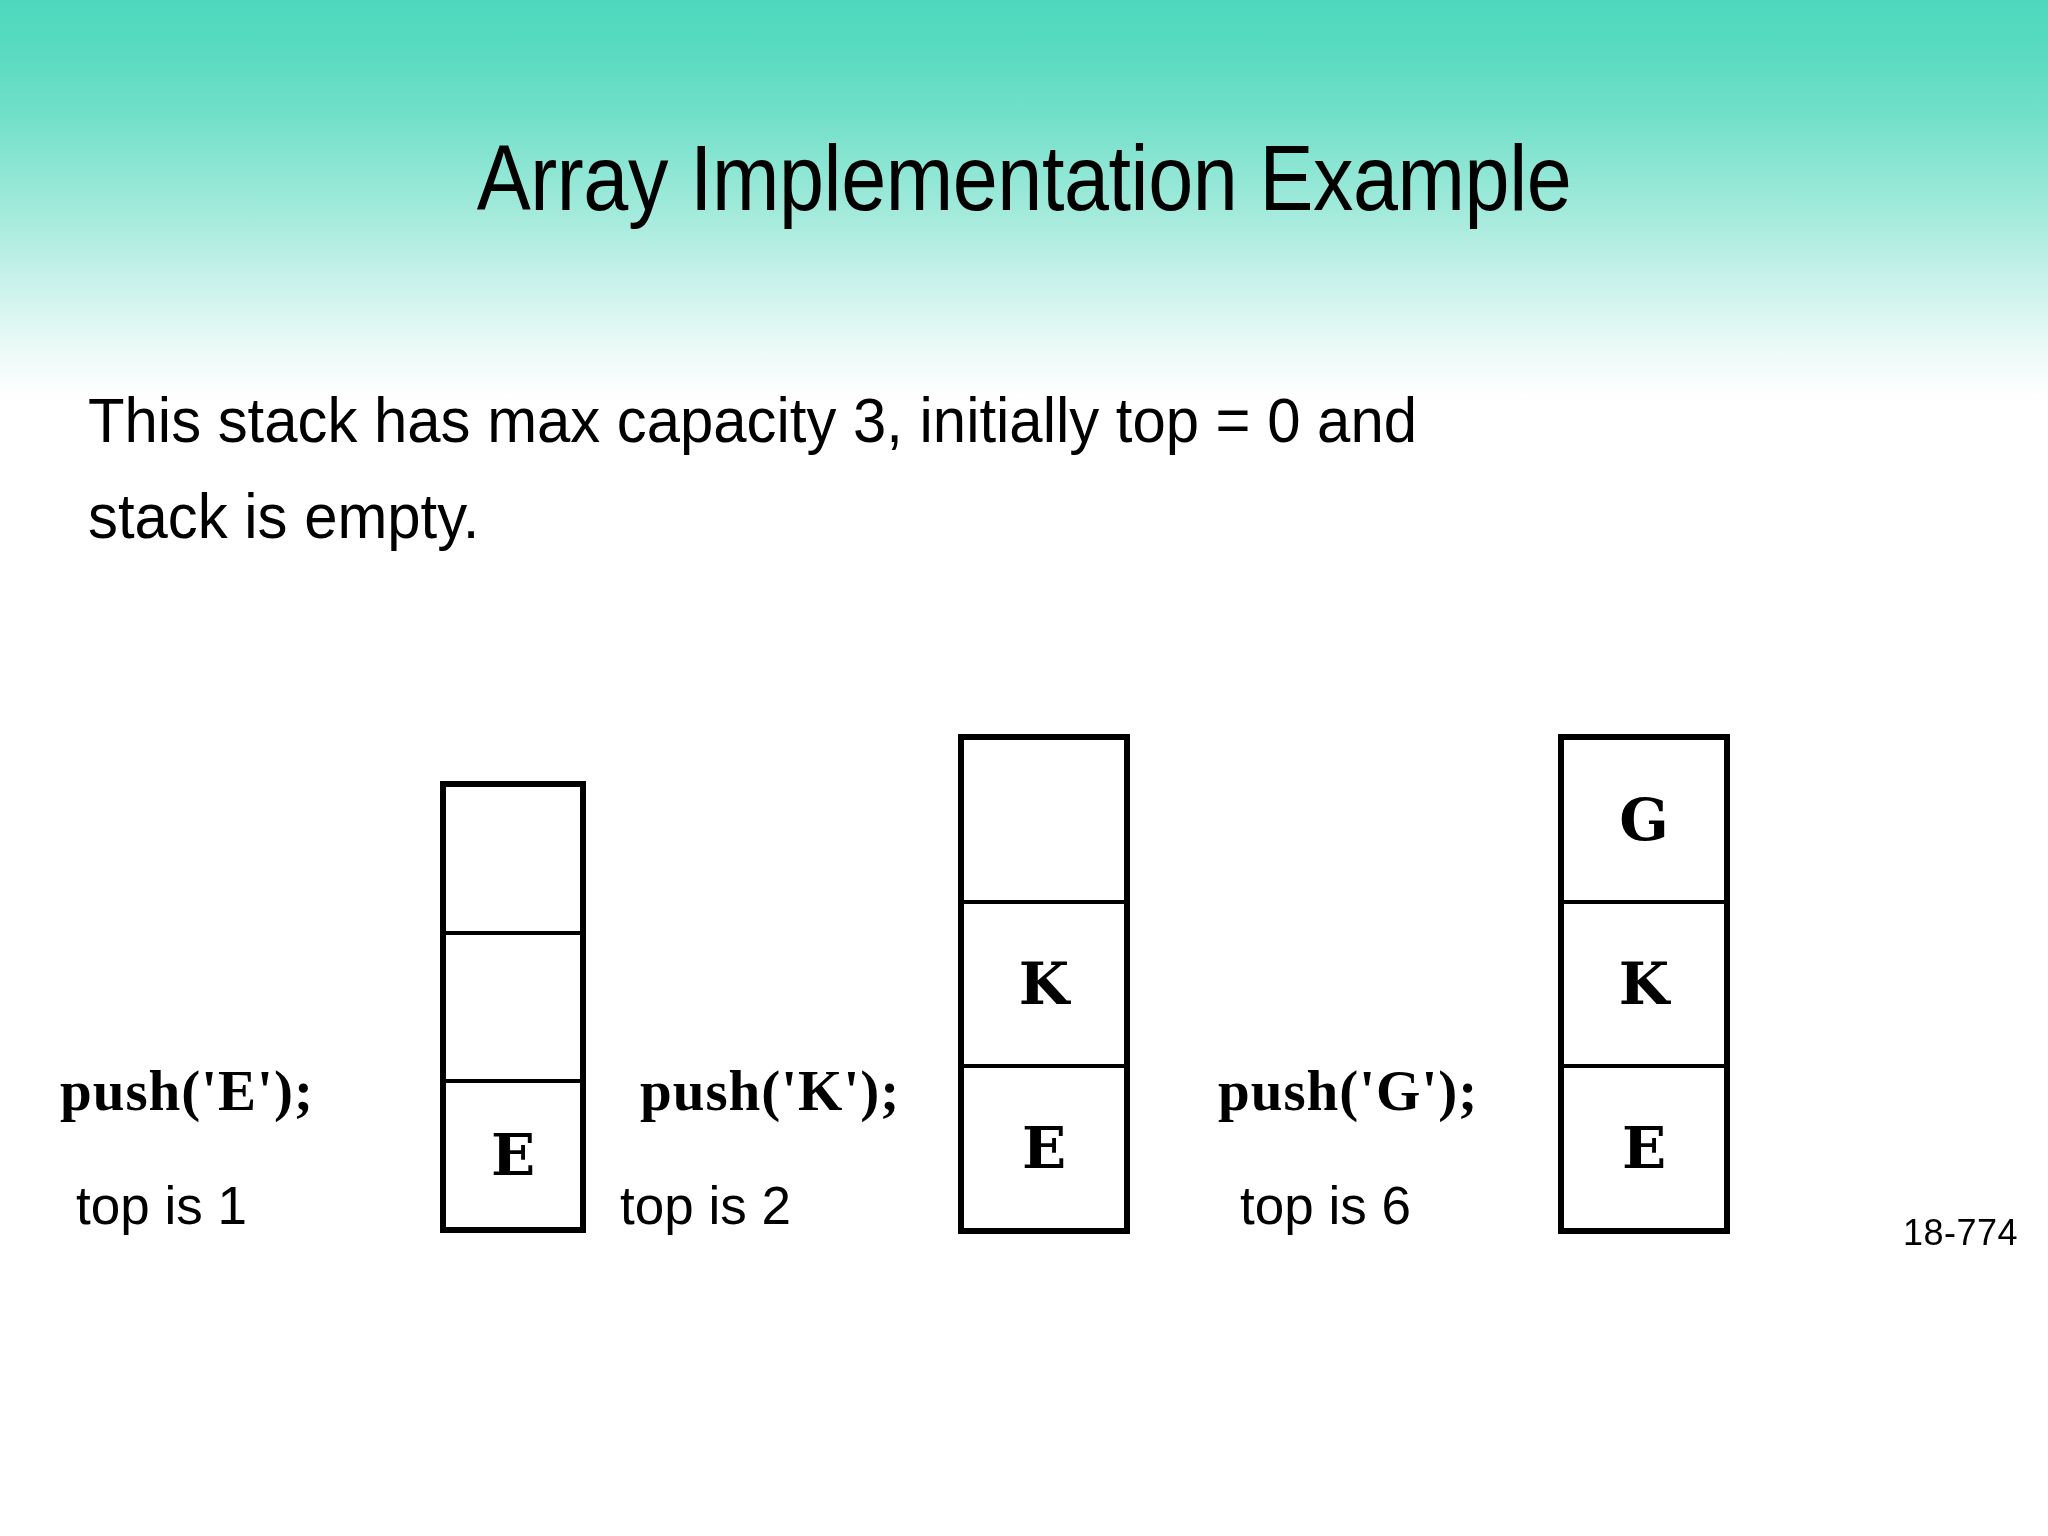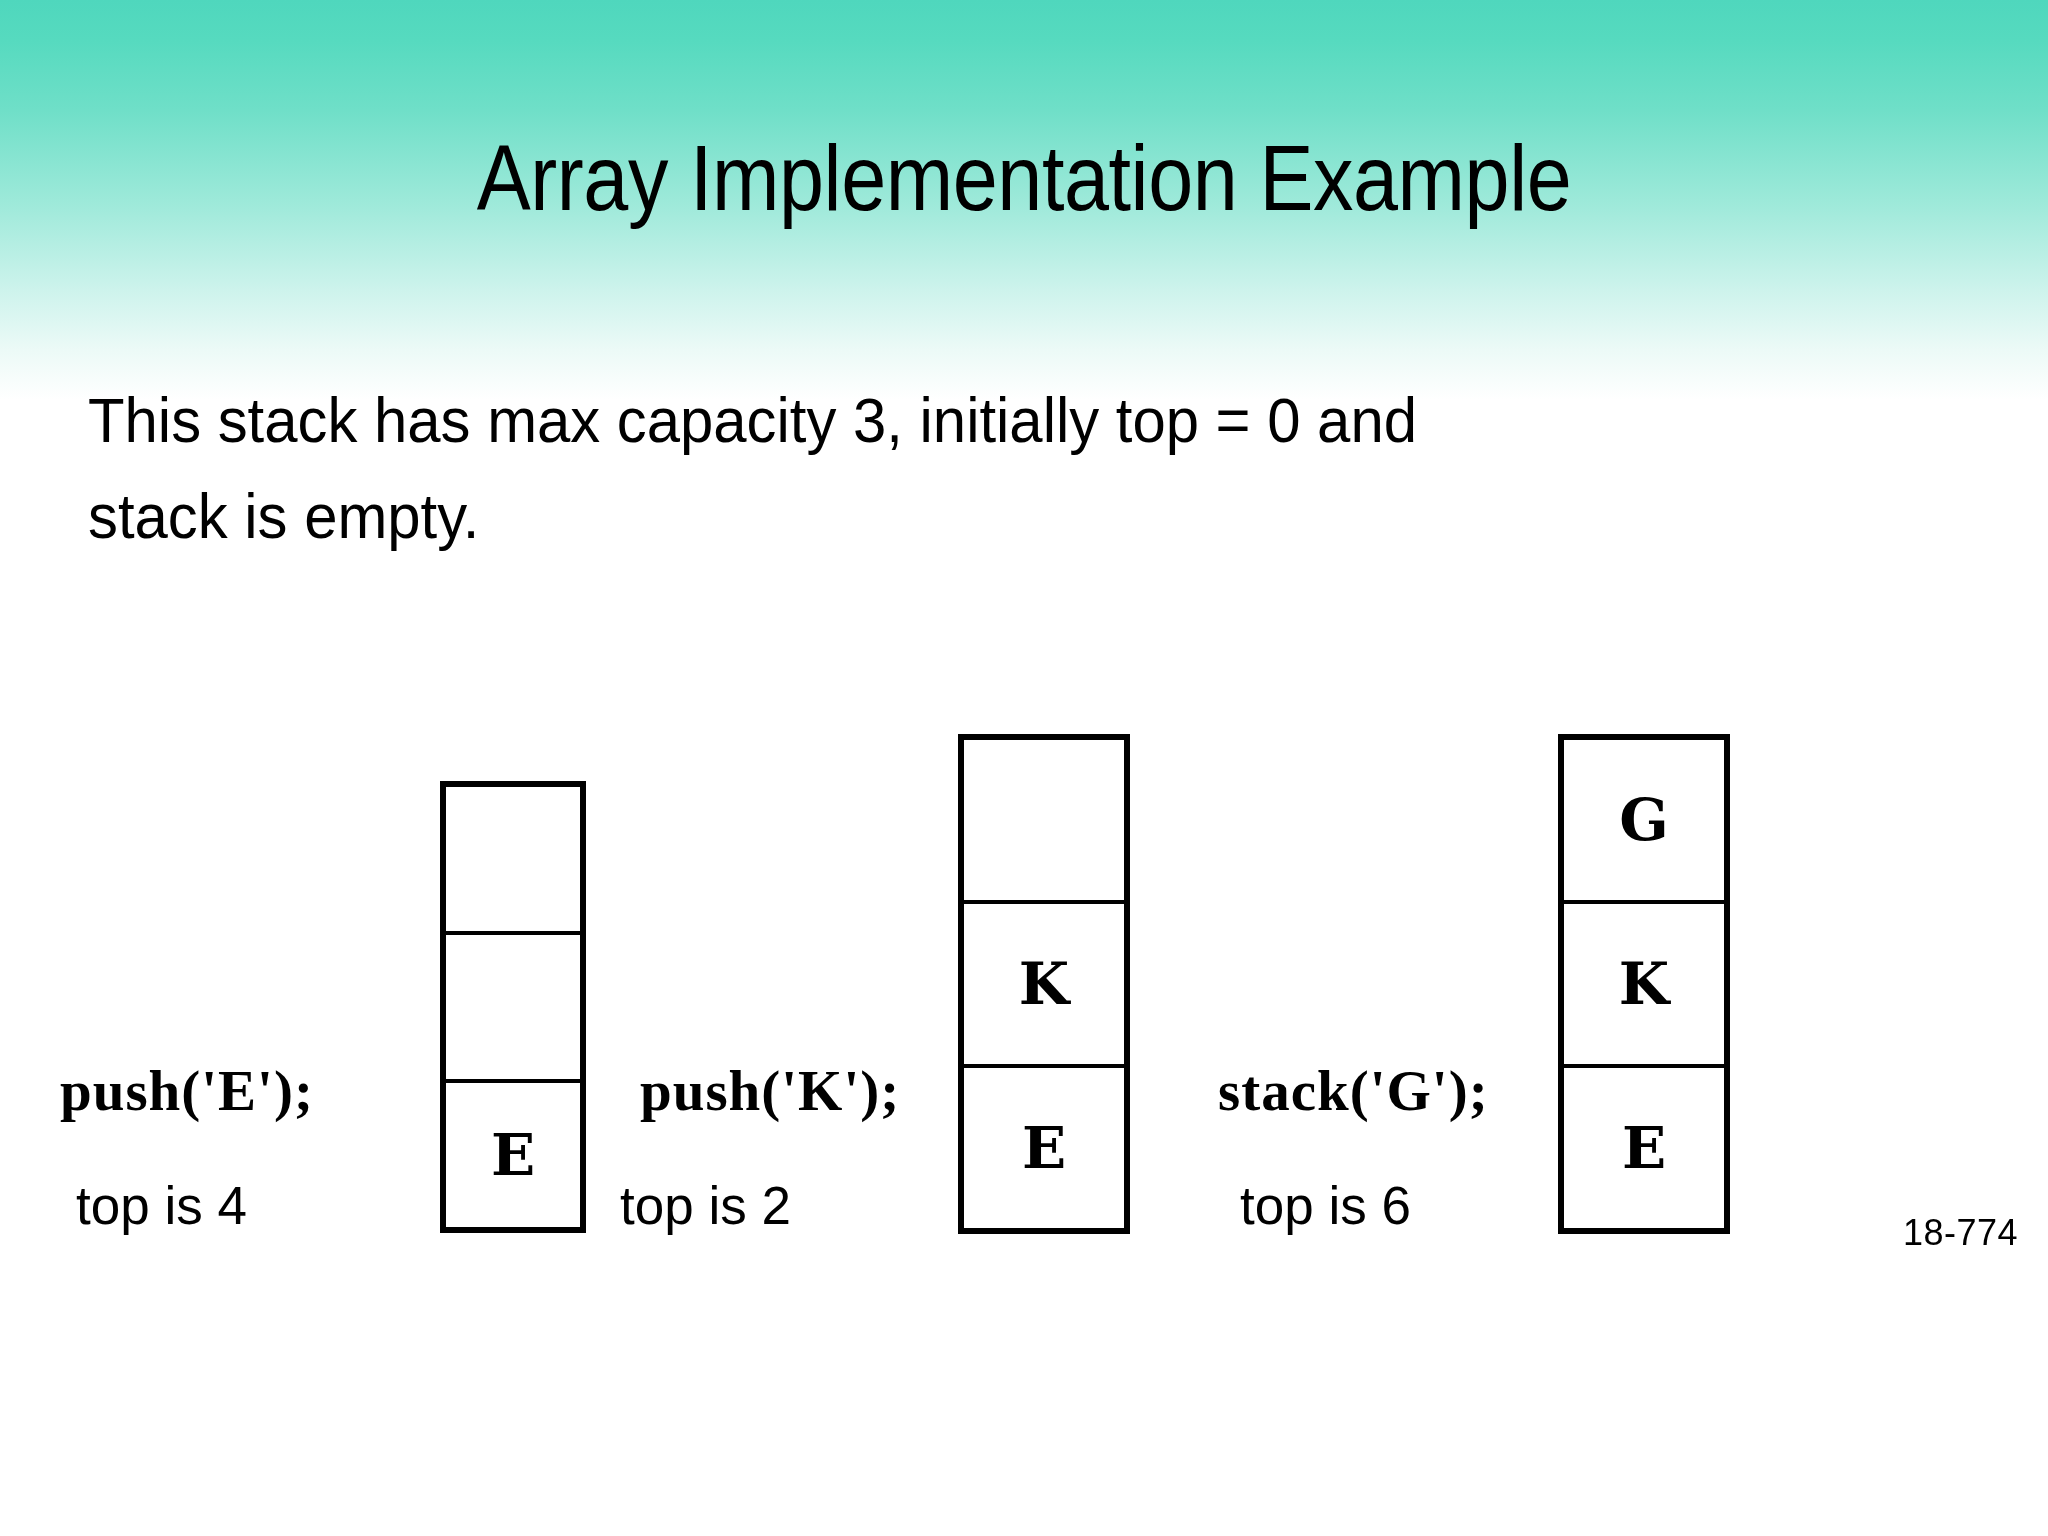--- a/index.html
+++ b/index.html
@@ -140,39 +140,39 @@
 
   <div id="body-text">
     <div>This stack has max capacity 3, initially top = 0 and</div>
     <div>stack is empty.</div>
   </div>
 
   <div id="stage">
 
     <div class="push-label" style="left:60px; top:1058px;">push('E');</div>
 
-    <div class="top-label" style="left:76px; top:1175px;">top is 4</div>
+    <div class="top-label" style="left:76px; top:1175px;">top is 1</div>
 
     <div class="stack" style="left:440px; top:781px; width:146px; height:452px;">
       <div class="cell empty"></div>
       <div class="cell empty"></div>
       <div class="cell">E</div>
     </div>
 
     <div class="push-label" style="left:640px; top:1058px;">push('K');</div>
 
     <div class="top-label" style="left:620px; top:1175px;">top is 2</div>
 
     <div class="stack" style="left:958px; top:734px; width:172px; height:500px;">
       <div class="cell empty"></div>
       <div class="cell">K</div>
       <div class="cell">E</div>
     </div>
 
-    <div class="push-label" style="left:1218px; top:1058px;">stack('G');</div>
+    <div class="push-label" style="left:1218px; top:1058px;">push('G');</div>
 
     <div class="top-label" style="left:1240px; top:1175px;">top is 6</div>
 
     <div class="stack" style="left:1558px; top:734px; width:172px; height:500px;">
       <div class="cell">G</div>
       <div class="cell">K</div>
       <div class="cell">E</div>
     </div>
 
   </div>

